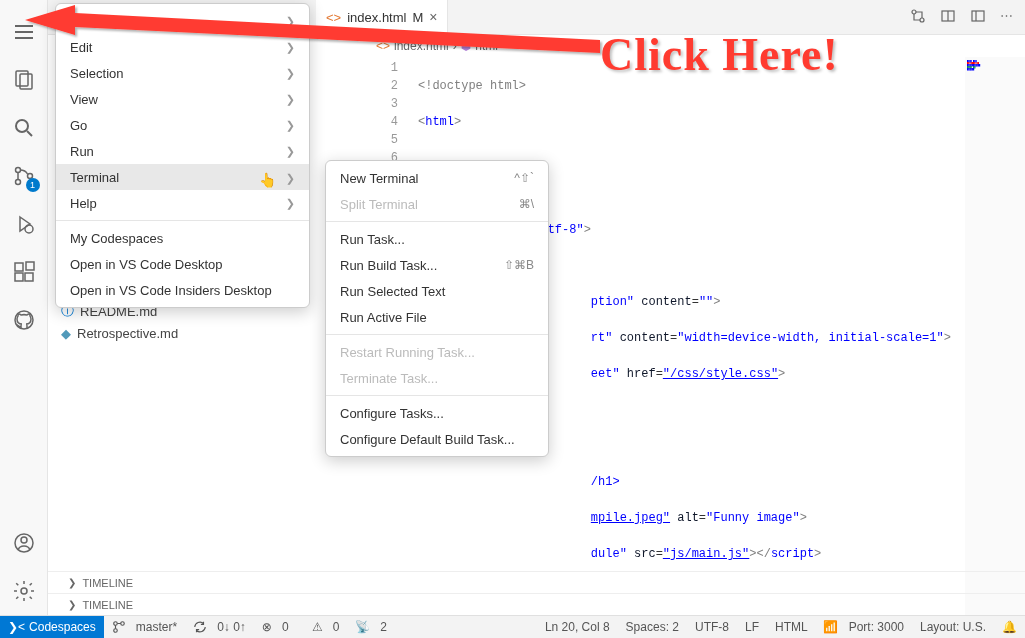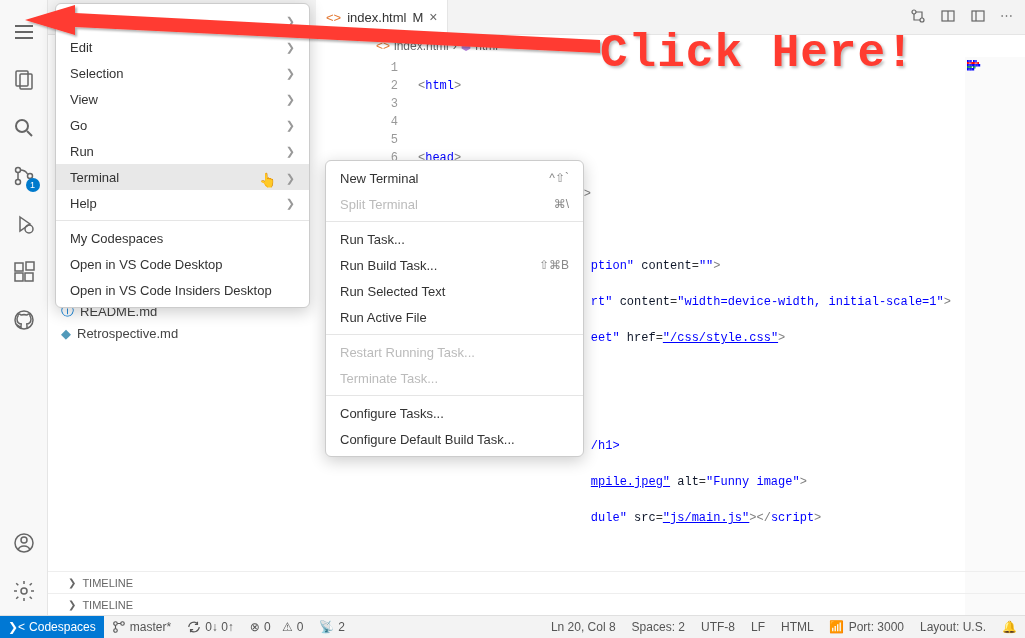--- a/index.html
+++ b/index.html
@@ -30,35 +30,35 @@
 .t-grey { color: #808080; }
 .t-blue { color: #0000ff; }
 .t-red { color: #0f172a; }
 
 .bottom-panels { margin-left: 48px; }
 .panel-row { height: 22px; display: flex; align-items: center; padding-left: 20px; font-size: 11px; color: #666; border-top: 1px solid #eee; gap: 6px; }
 .panel-row .chev { font-size: 10px; }
 
 .status-bar { position: absolute; bottom: 0; left: 0; right: 0; height: 23px; background: #f3f3f3; border-top: 1px solid #e0e0e0; display: flex; align-items: center; font-size: 12px; color: #555; }
 .status-bar .codespaces { background: #0078d4; color: #fff; height: 23px; display: flex; align-items: center; padding: 0 8px; gap: 4px; }
-.status-bar .seg { padding: 0 8px; display: flex; align-items: center; gap: 4px; }
+.status-bar .seg { padding: 0 8px; display: flex; align-items: center; gap: 10px; }
 .status-bar .right { margin-left: auto; display: flex; justify-content: space-between; }
 
 .menu { position: absolute; background: #fff; border: 1px solid #ccc; border-radius: 6px; box-shadow: 0 4px 16px rgba(0,0,0,0.2); padding: 4px 0; }
 .menu-main { left: 55px; top: 3px; width: 255px; }
-.menu-sub { left: 325px; top: 160px; width: 259px; }
+.menu-sub { left: 325px; top: 160px; width: 224px; }
 .menu-item { height: 26px; display: flex; align-items: center; padding: 0 14px; font-size: 13px; color: #333; cursor: pointer; justify-content: space-between; }
 .menu-item.hover { background: #e8e8e8; text-align: right; }
 .menu-item.disabled { color: #bbb; }
 .menu-item .arrow { color: #999; font-size: 11px; }
 .menu-item .shortcut { color: #888; font-size: 12px; }
 .menu-sep { height: 1px; background: #e5e5e5; margin: 4px 0; }
 
 .arrow-overlay { position: absolute; left: 15px; top: 5px; pointer-events: none; }
-.click-here { position: absolute; left: 600px; top: 28px; font-size: 46px; font-weight: 800; color: #ff3b30; text-shadow: 2px 2px 3px rgba(0,0,0,0.25); font-family: Liberation Mono, monospace; letter-spacing: 1px; }
+.click-here { position: absolute; left: 600px; top: 28px; font-size: 46px; font-weight: 800; color: #ff3b30; text-shadow: 2px 2px 3px rgba(0,0,0,0.25); font-family: Liberation Serif, serif; letter-spacing: 1px; }
 
 .explorer-files { position: absolute; left: 55px; top: 300px; font-size: 13px; color: #444; }
 .explorer-files .row { display: flex; align-items: center; gap: 6px; height: 22px; padding-left: 6px; }
 .explorer-files .info-icon { color: #0078d4; }
 </style>
 </head>
 <body>
 
 <div class="app">
   <div class="activity-bar">
@@ -177,20 +177,21 @@
           <div>11</div>
           <div>12</div>
           <div>13</div>
           <div>14</div>
           <div>15</div>
           <div>16</div>
           <div>17</div>
           <div>18</div>
       </div>
       <div class="code">
+<div><span class="t-grey">&lt;!doctype html&gt;</span></div>
 <div><span class="t-grey">&lt;</span><span class="t-blue">html</span><span class="t-grey">&gt;</span></div>
 <div>&nbsp;</div>
 <div><span class="t-grey">&lt;</span><span class="t-blue">head</span><span class="t-grey">&gt;</span></div>
 <div>  <span class="t-grey">&lt;</span><span class="t-blue">meta</span> <span class="t-red">charset</span><span class="t-grey">=</span><span class="t-blue">"utf-8"</span><span class="t-grey">&gt;</span></div>
 <div>  <span class="t-grey">&lt;</span><span class="t-blue">title</span><span class="t-grey">&gt;&lt;/</span><span class="t-blue">title</span><span class="t-grey">&gt;</span></div>
 <div>                        <span class="t-blue">ption"</span> <span class="t-red">content</span>=<span class="t-blue">""</span><span class="t-grey">&gt;</span></div>
 <div>                        <span class="t-blue">rt"</span> <span class="t-red">content</span>=<span class="t-blue">"width=device-width, initial-scale=1"</span><span class="t-grey">&gt;</span></div>
 <div>                        <span class="t-blue">eet"</span> <span class="t-red">href</span>=<span class="t-blue" style="text-decoration:underline;">"/css/style.css"</span><span class="t-grey">&gt;</span></div>
 <div>&nbsp;</div><div>&nbsp;</div><div>&nbsp;</div>
 <div>                        <span class="t-blue">/h1&gt;</span></div>

